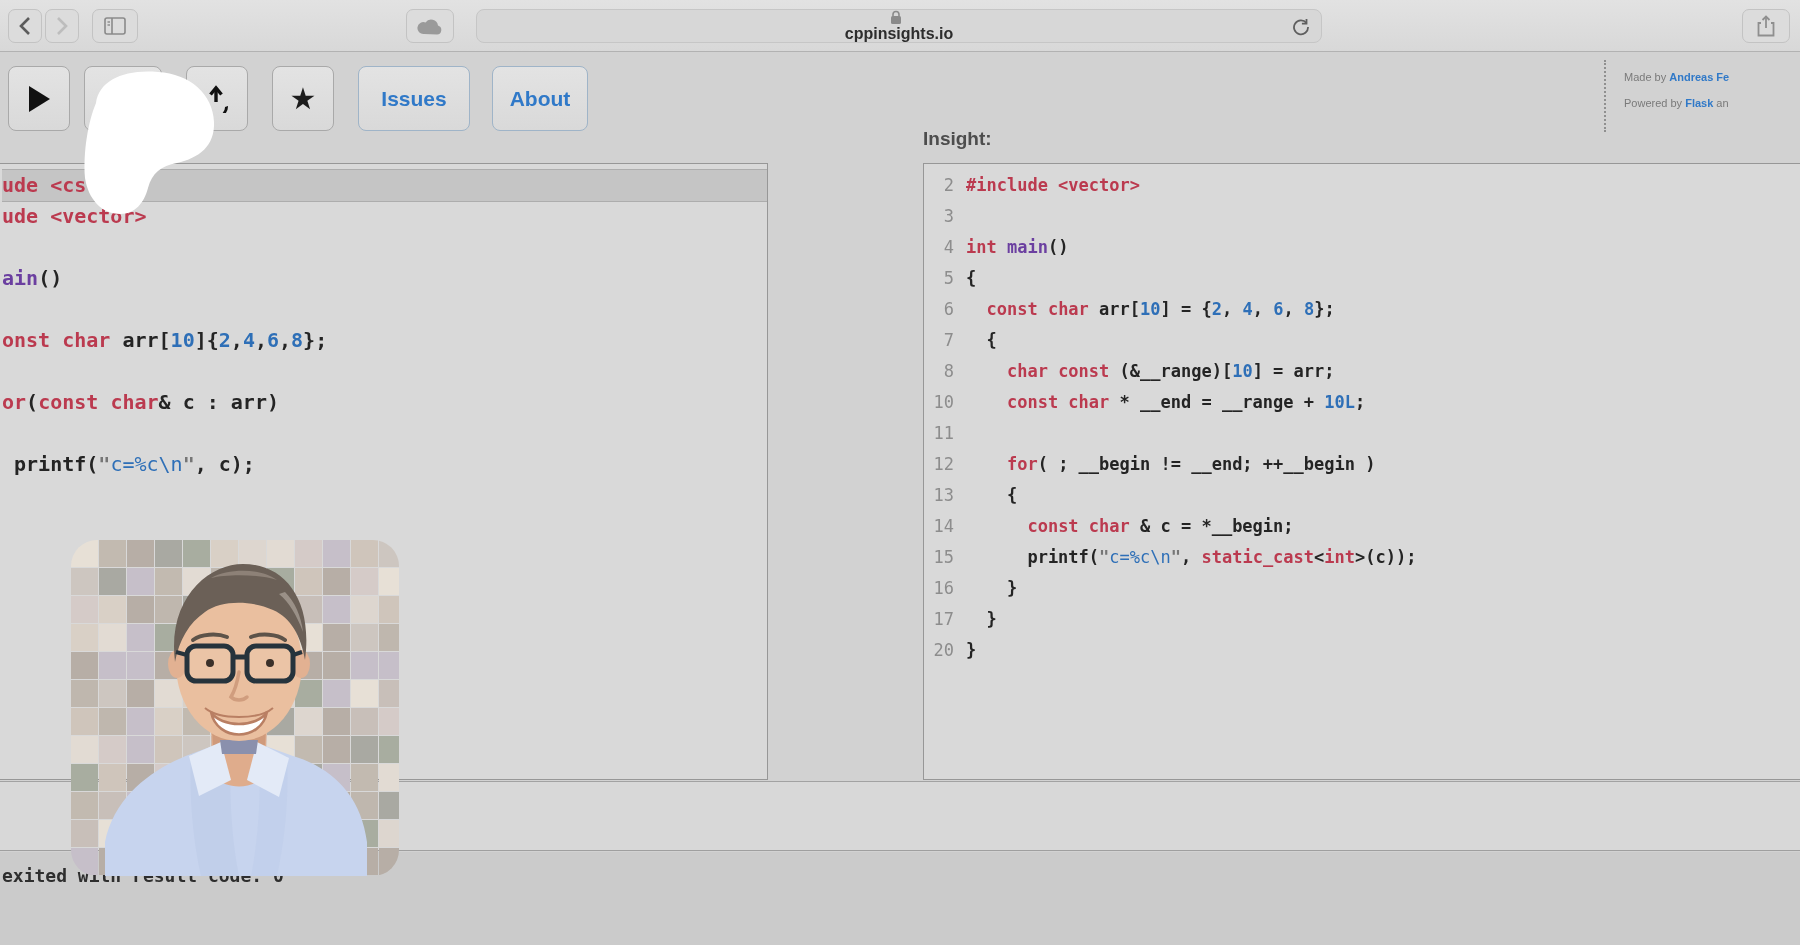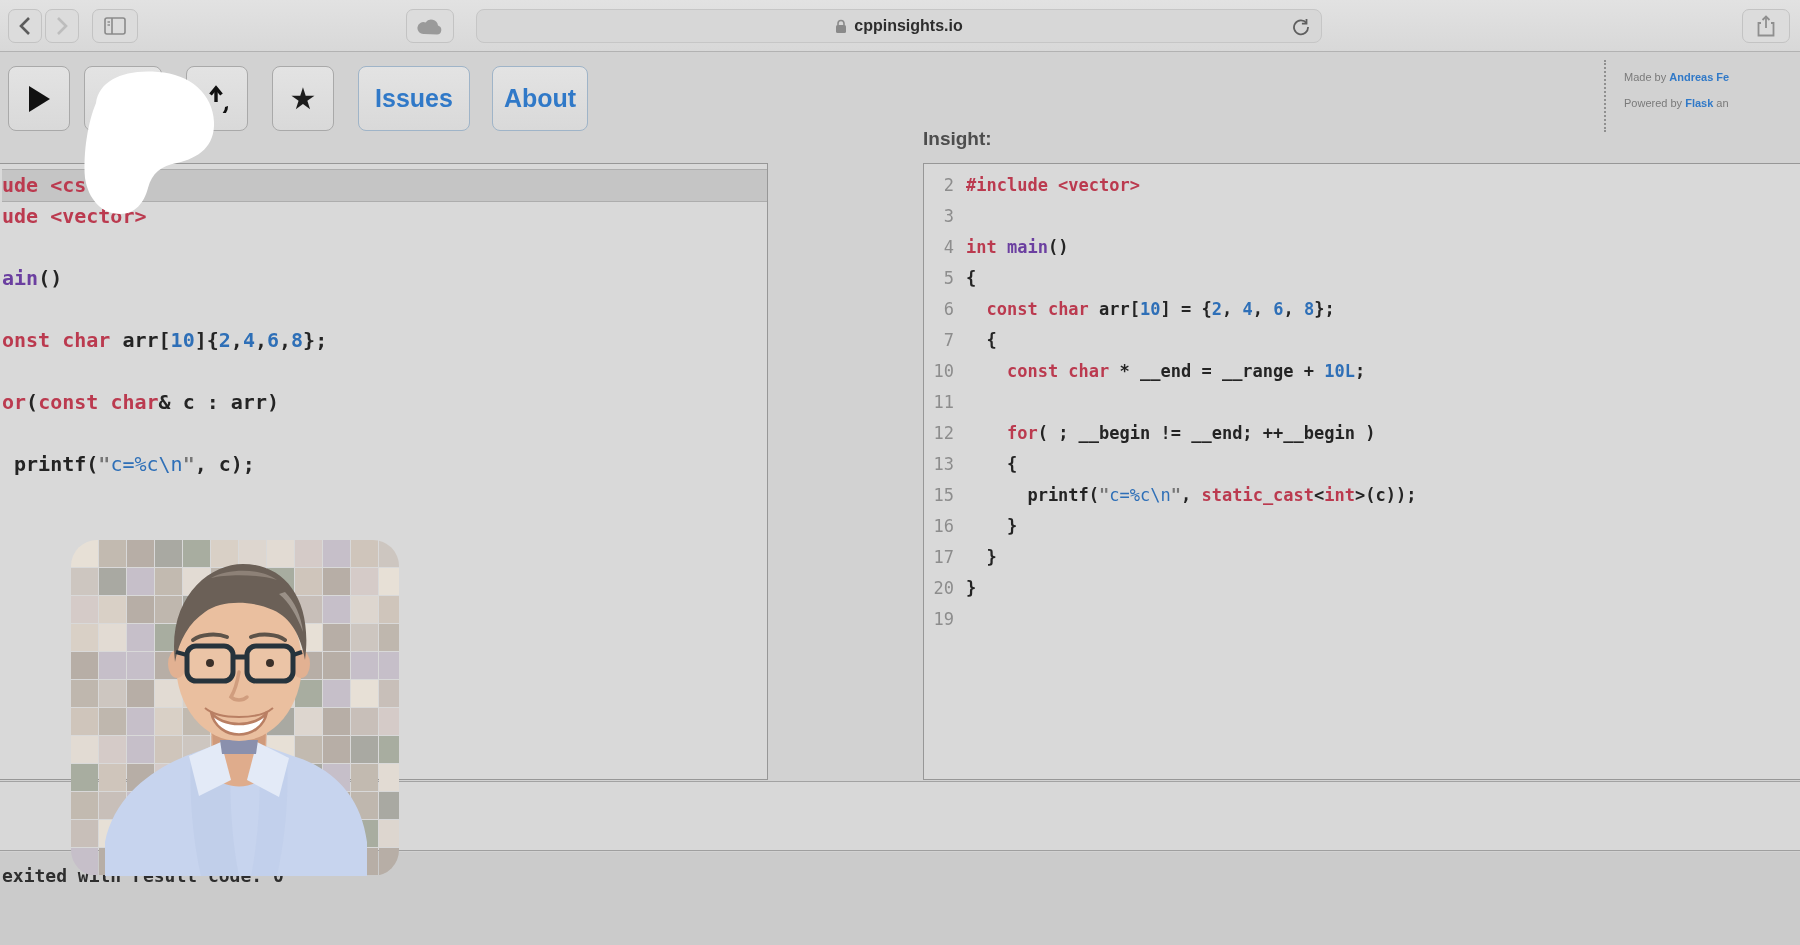--- a/index.html
+++ b/index.html
@@ -15,31 +15,31 @@
   .chrome{position:absolute;left:0;top:0;width:1800px;height:52px;
           background:linear-gradient(#e2e2e2,#d8d8d8);border-bottom:1px solid #b2b2b2;z-index:10;}
   .chrome-btn{position:absolute;top:9px;height:34px;border:1px solid #c3c3c3;border-radius:7px;
           background:#dcdcdc;display:flex;align-items:center;justify-content:center;color:#5c5c5c;}
   .nav-back{left:8px;width:34px;}
   .nav-fwd{left:45px;width:34px;color:#bdbdbd;}
   .nav-side{left:92px;width:46px;}
   .nav-cloud{left:406px;width:48px;color:#9a9a9a;}
   .urlbar{position:absolute;left:476px;top:9px;width:846px;height:34px;background:#d7d7d7;
           border:1px solid #c6c6c6;border-radius:8px;display:flex;align-items:center;justify-content:center;
-          font-size:16px;font-weight:bold;color:#2d2d2d;}
+          font-size:16px;font-weight:bold;color:#2d2d2d;flex-direction:column;}
   .urlbar .lock{margin-right:7px;color:#8a8a8a;display:flex;}
   .reload{position:absolute;right:8px;top:5px;width:24px;height:24px;color:#5f5f5f;
           display:flex;align-items:center;justify-content:center;}
   .share{left:1742px;width:48px;color:#8f8f8f;}
 
   
   .tbtn{position:absolute;top:66px;height:65px;border:1px solid #a9a9a9;border-radius:8px;
         background:linear-gradient(#e3e3e3,#d9d9d9);display:flex;align-items:center;justify-content:center;
         color:#1c1c1c;}
-  .tbtn.text{color:var(--link);font-size:25px;font-weight:700;border-color:#9fb4c8;}
+  .tbtn.text{color:var(--link);font-size:21px;font-weight:700;border-color:#9fb4c8;}
   .b-play{left:8px;width:62px;font-size:30px;}
   .b-hidden{left:84px;width:78px;}
   .b-upload{left:186px;width:62px;}
   .b-star{left:272px;width:62px;font-size:30px;}
   .b-issues{left:358px;width:112px;}
   .b-about{left:492px;width:96px;}
 
   
   .credits{position:absolute;left:1604px;top:60px;height:72px;border-left:2px dotted #8f8f8f;
            padding-left:18px;padding-top:4px;font-size:11px;color:var(--muted);line-height:26px;white-space:nowrap;}
@@ -174,29 +174,30 @@
   </div>
 
 <div class="insight-label">Insight:</div>
 <div class="panel right">
     <div class="code-line"><span class="gut">2</span><span class="code-text"><span class="tok-k">#include &lt;vector&gt;</span></span></div>
     <div class="code-line"><span class="gut">3</span><span class="code-text"></span></div>
     <div class="code-line"><span class="gut">4</span><span class="code-text"><span class="tok-k">int</span><span class="tok-d"> </span><span class="tok-p">main</span><span class="tok-d">()</span></span></div>
     <div class="code-line"><span class="gut">5</span><span class="code-text"><span class="tok-d">{</span></span></div>
     <div class="code-line"><span class="gut">6</span><span class="code-text"><span class="tok-d">  </span><span class="tok-k">const char</span><span class="tok-d"> arr[</span><span class="tok-n">10</span><span class="tok-d">] = {</span><span class="tok-n">2</span><span class="tok-d">, </span><span class="tok-n">4</span><span class="tok-d">, </span><span class="tok-n">6</span><span class="tok-d">, </span><span class="tok-n">8</span><span class="tok-d">};</span></span></div>
     <div class="code-line"><span class="gut">7</span><span class="code-text"><span class="tok-d">  {</span></span></div>
+    <div class="code-line"><span class="gut">8</span><span class="code-text"><span class="tok-d">    </span><span class="tok-k">char const</span><span class="tok-d"> (&amp;__range)[</span><span class="tok-n">10</span><span class="tok-d">] = arr;</span></span></div>
     <div class="code-line"><span class="gut">10</span><span class="code-text"><span class="tok-d">    </span><span class="tok-k">const char</span><span class="tok-d"> * __end = __range + </span><span class="tok-n">10L</span><span class="tok-d">;</span></span></div>
     <div class="code-line"><span class="gut">11</span><span class="code-text"></span></div>
     <div class="code-line"><span class="gut">12</span><span class="code-text"><span class="tok-d">    </span><span class="tok-k">for</span><span class="tok-d">( ; __begin != __end; ++__begin )</span></span></div>
     <div class="code-line"><span class="gut">13</span><span class="code-text"><span class="tok-d">    {</span></span></div>
+    <div class="code-line"><span class="gut">14</span><span class="code-text"><span class="tok-d">      </span><span class="tok-k">const char</span><span class="tok-d"> &amp; c = *__begin;</span></span></div>
     <div class="code-line"><span class="gut">15</span><span class="code-text"><span class="tok-d">      printf(</span><span class="tok-q">"</span><span class="tok-s">c=%c\n</span><span class="tok-q">"</span><span class="tok-d">, </span><span class="tok-k">static_cast</span><span class="tok-d">&lt;</span><span class="tok-k">int</span><span class="tok-d">&gt;(c));</span></span></div>
     <div class="code-line"><span class="gut">16</span><span class="code-text"><span class="tok-d">    }</span></span></div>
     <div class="code-line"><span class="gut">17</span><span class="code-text"><span class="tok-d">  }</span></span></div>
     <div class="code-line"><span class="gut">20</span><span class="code-text"><span class="tok-d">}</span></span></div>
-    <div class="code-line"><span class="gut">19</span><span class="code-text"></span></div>
   </div>
 
 <div class="console-strip"></div>
 <div class="console-out">
   <div class="txt">exited with result code: 0</div>
 </div>
 
 <svg class="blob" width="160" height="170" viewBox="0 0 160 170">
   <path d="M 26,45 C 29,22 55,11 88,14 C 120,16 143,36 144,64 C 145,88 129,100 107,105 C 91,108 82,115 78,130 C 74,145 65,156 50,156 C 32,156 18,141 15,120 C 13,94 18,64 26,45 Z" fill="#ffffff"></path>
 </svg>

